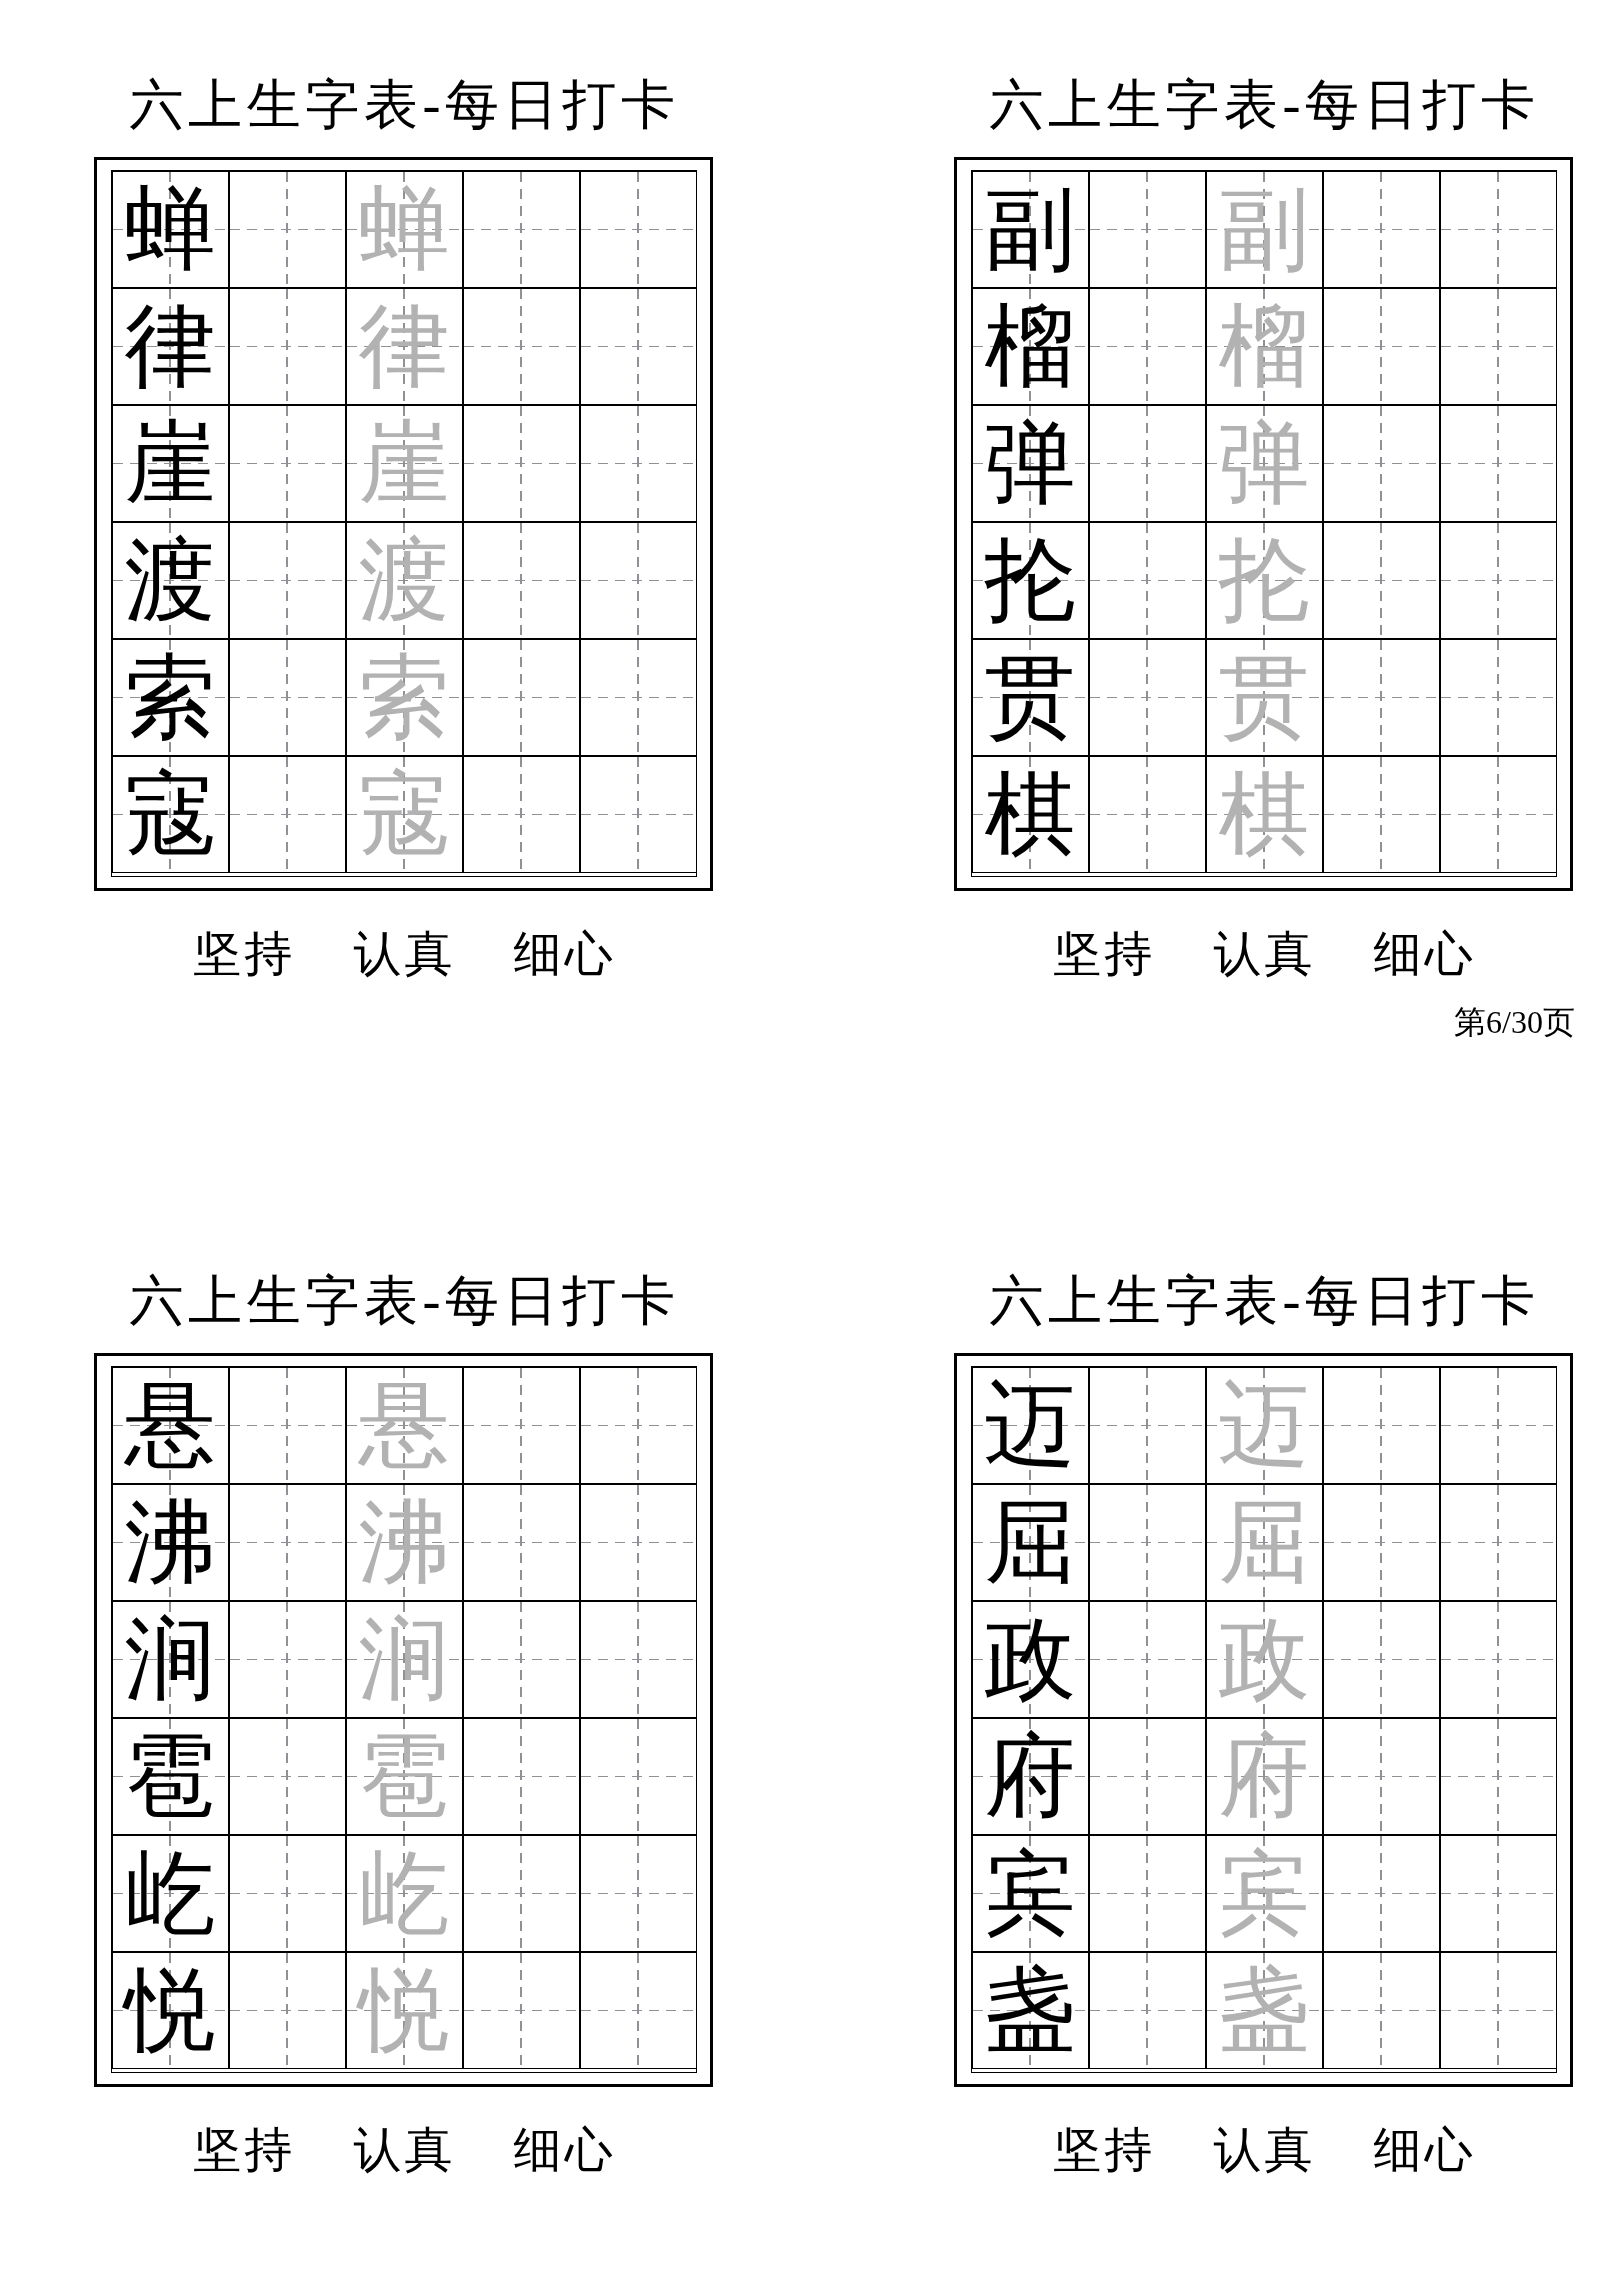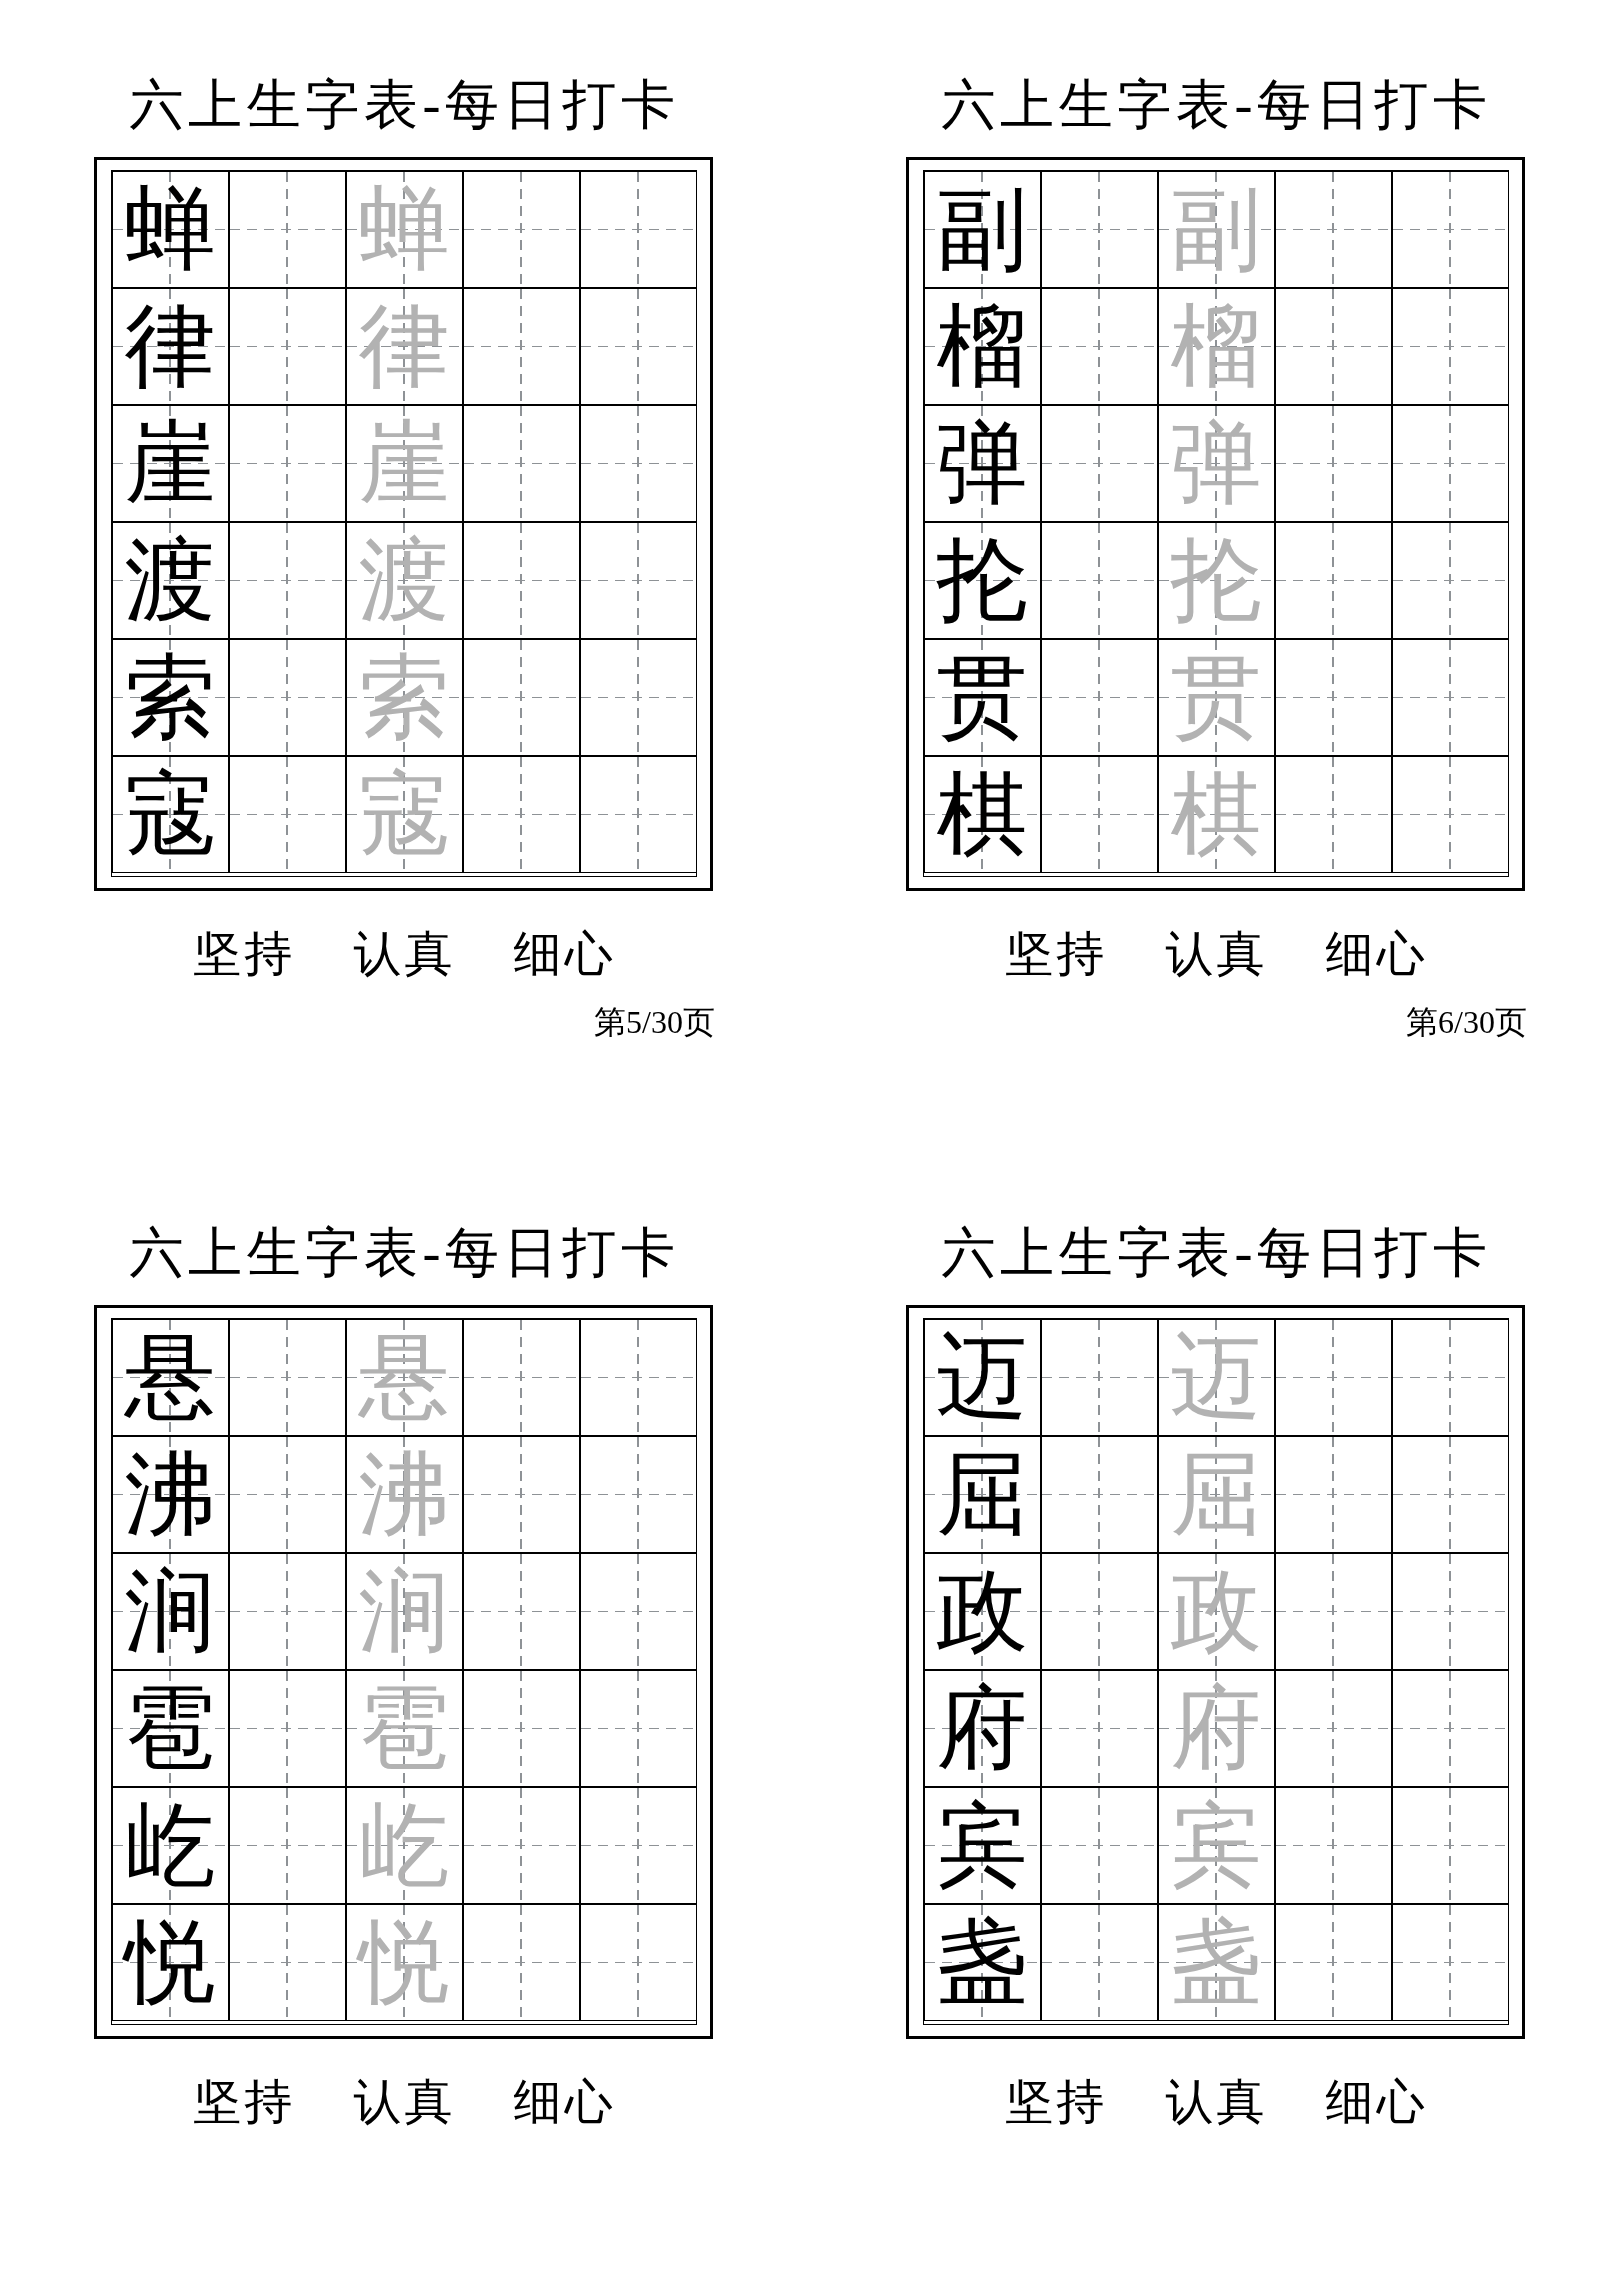--- a/index.html
+++ b/index.html
@@ -13,20 +13,21 @@
     font-family: "Liberation Serif", "DejaVu Serif", serif;
     color: #000;
     position: relative;
   }
   .sheet {
     width: 1623px;
     height: 2295px;
     display: grid;
     grid-template-columns: 812px 812px;
     grid-template-rows: 1148px 1148px;
+    gap: 48px;
   }
   .panel {
     position: relative;
     width: 812px;
     height: 1148px;
   }
   .panel-title {
     position: absolute;
     left: 94px;
     top: 73px;
@@ -259,21 +260,20 @@
             <div class="guide-h"></div>
             <div class="guide-v"></div>
           </div>
           <div class="grid-cell">
             <div class="guide-h"></div>
             <div class="guide-v"></div>
           </div>
         </div>
     </div>
     <div class="motto"><span class="motto-word">坚持</span><span class="motto-word">认真</span><span class="motto-word">细心</span></div>
-    <div class="page-number">第5/30页</div>
   </div>
     <div class="panel">
     <div class="panel-title">六上生字表-每日打卡</div>
     <div class="practice-box">
       <div class="practice-grid">
           <div class="grid-cell">
             <div class="guide-h"></div>
             <div class="guide-v"></div>
             <span class="cell-char ink">副</span>
           </div>

